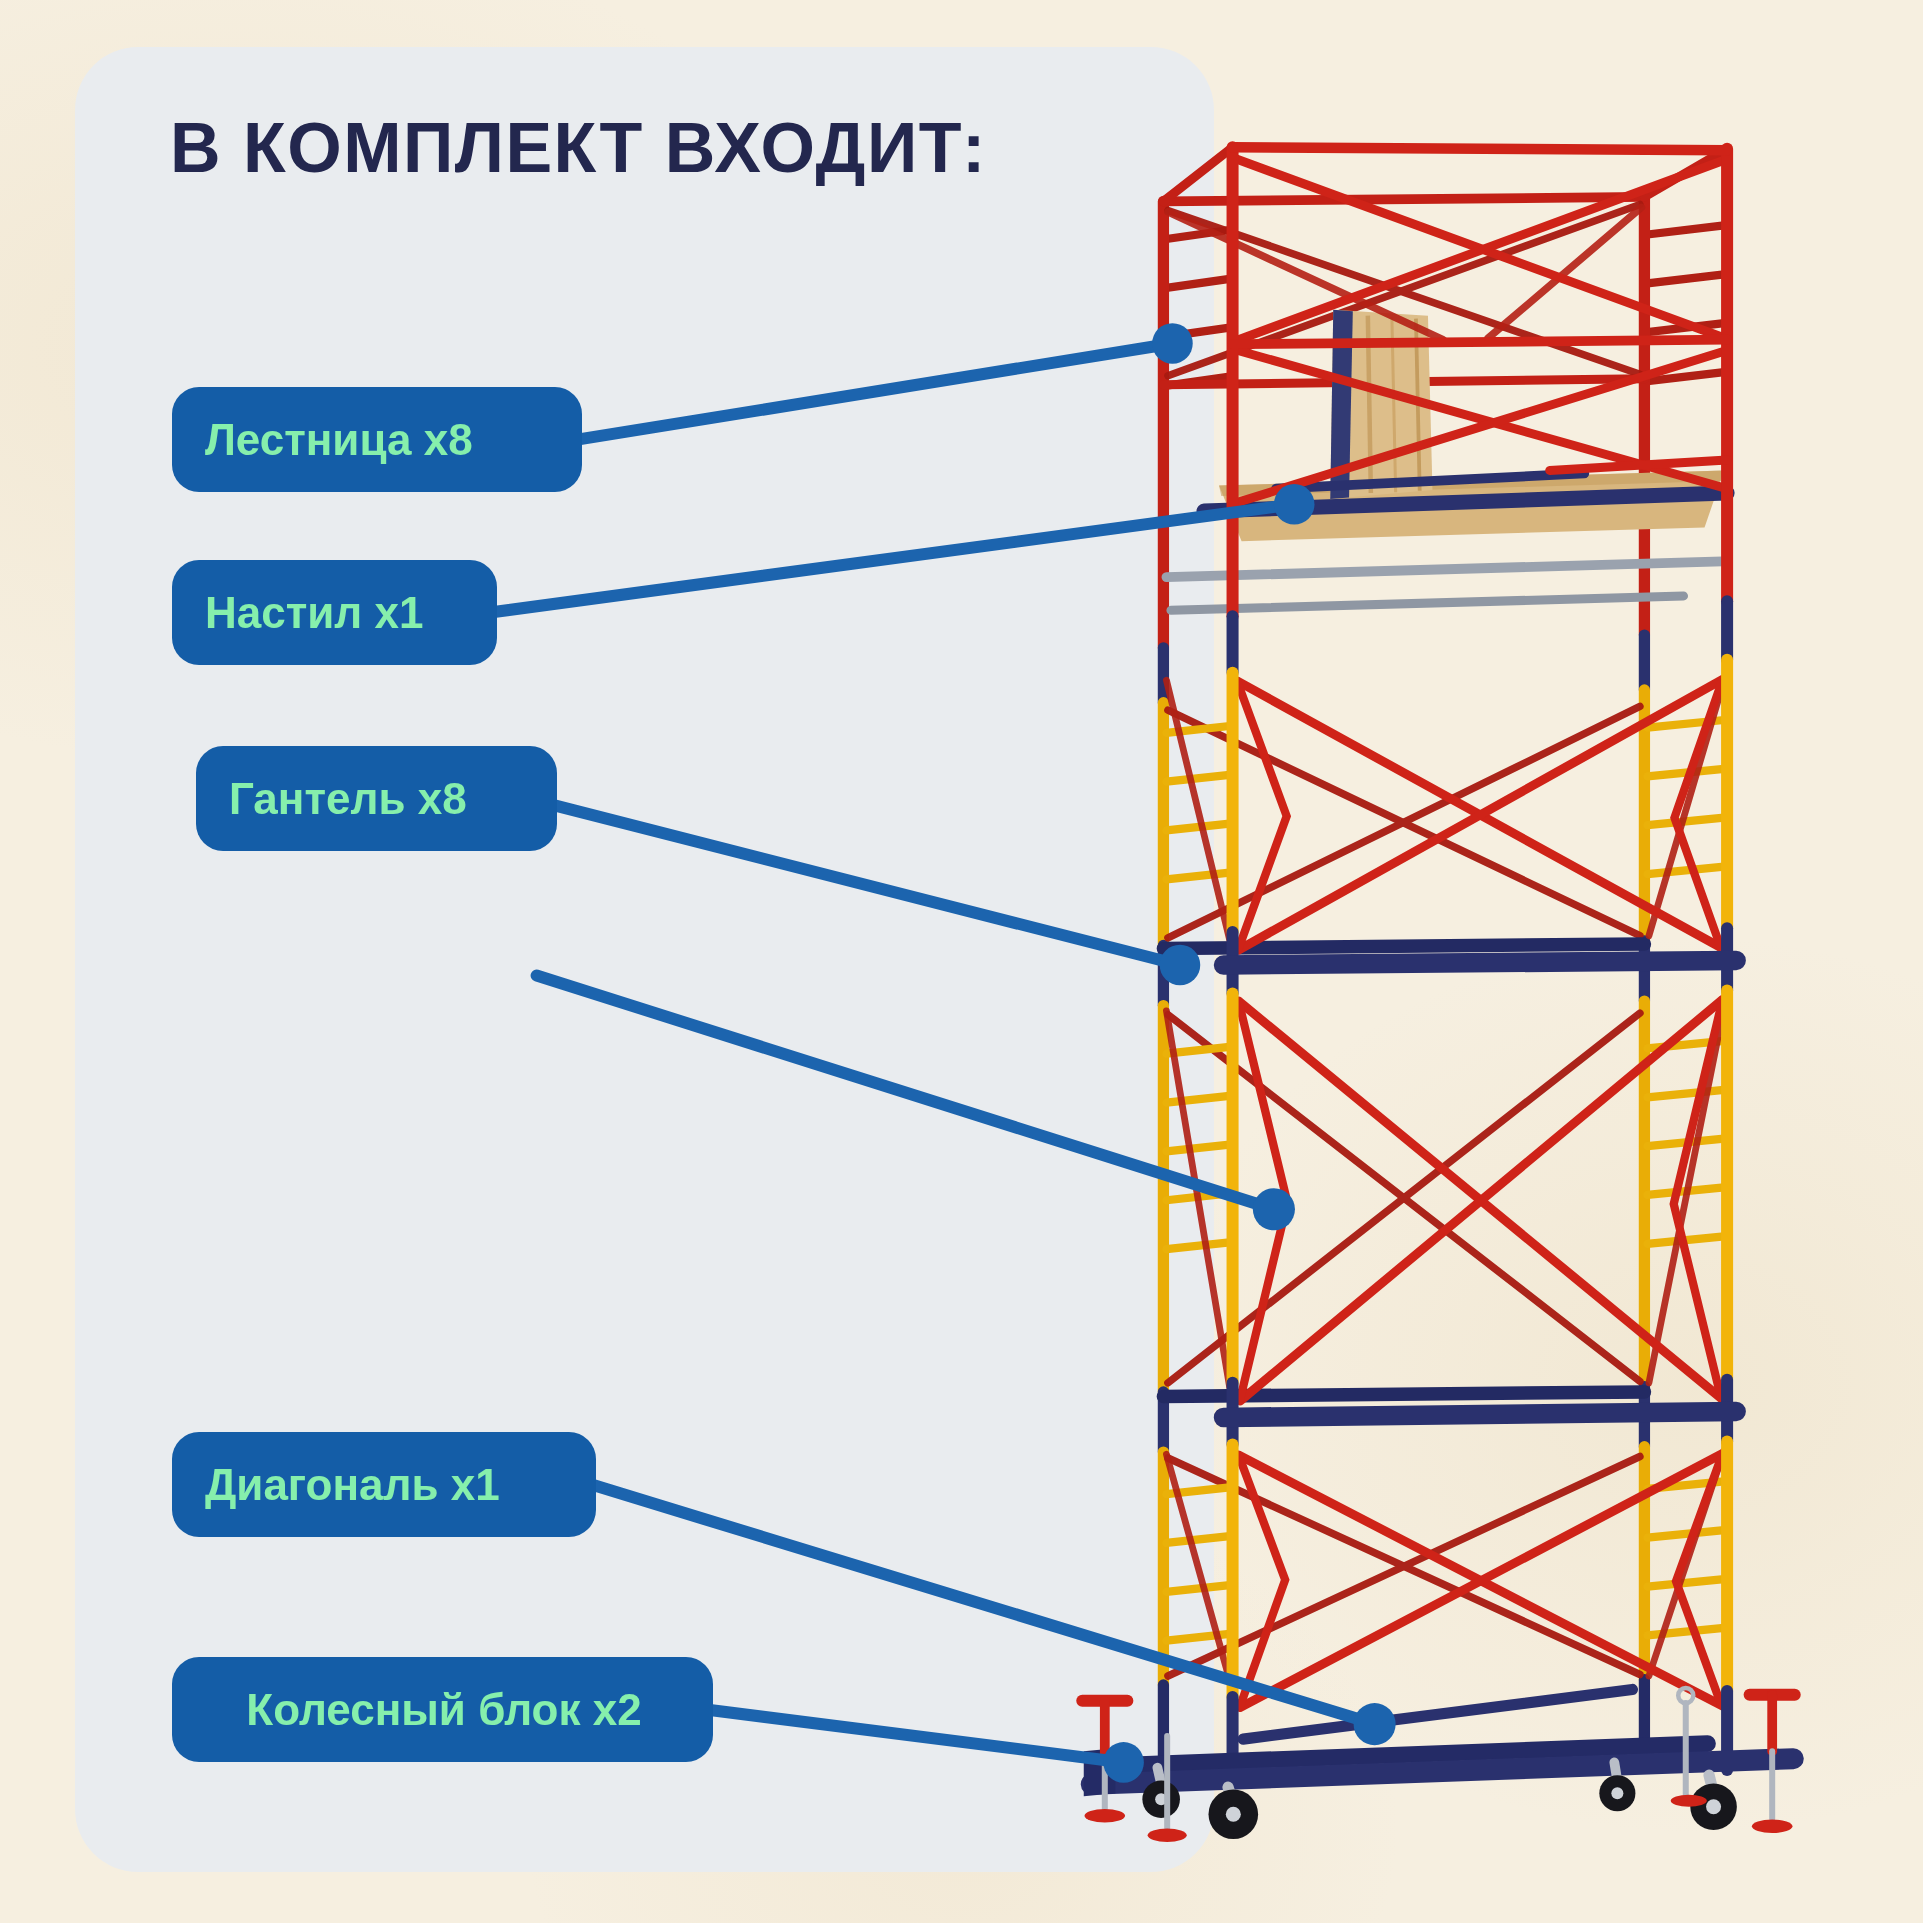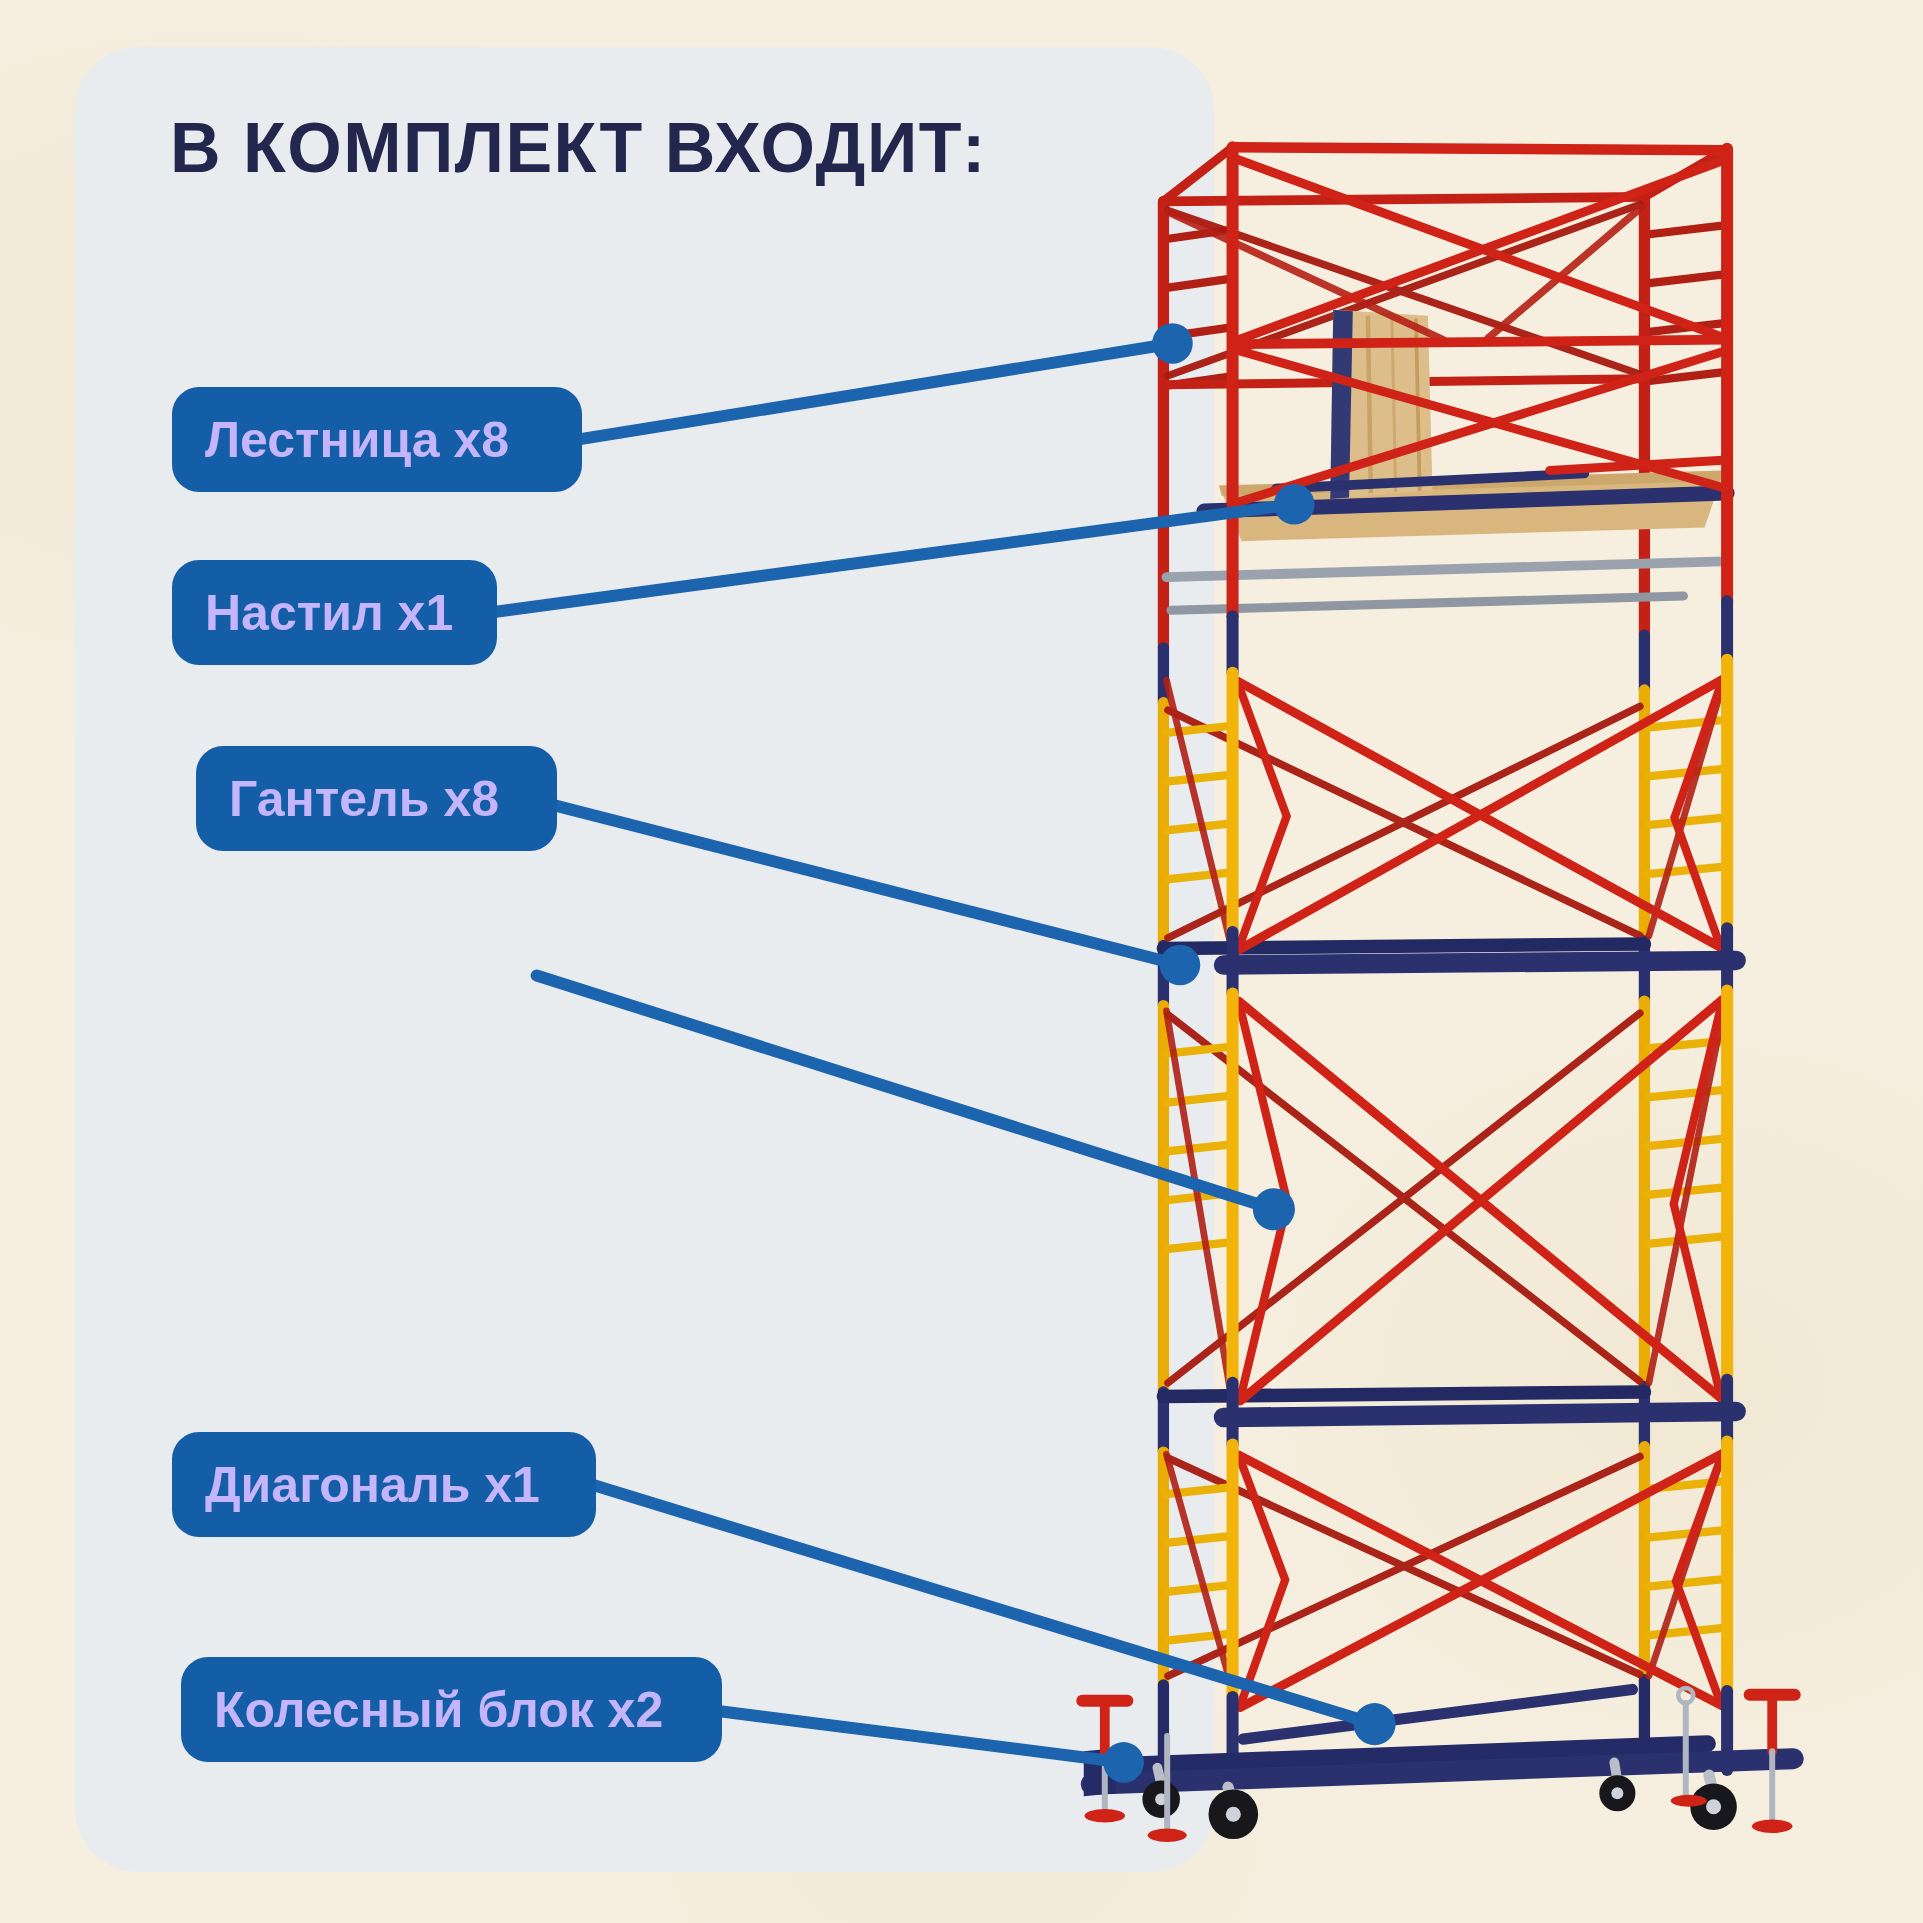--- a/index.html
+++ b/index.html
@@ -16,30 +16,30 @@
     position:absolute;left:75px;top:47px;width:1139px;height:1825px;
     background:#e9ecef;border-radius:63px;
   }
   .title{
     position:absolute;left:170px;top:108px;
     font-size:70px;font-weight:bold;letter-spacing:1.5px;color:#23274e;
     white-space:nowrap;
   }
   .pill{
     position:absolute;height:105px;box-sizing:border-box;
-    background:#145da7;color:#c4b5fd;border-radius:27px;
+    background:#145da7;color:#86efac;border-radius:27px;
     display:flex;align-items:center;padding:0 30px 0 33px;
-    font-size:50px;font-weight:bold;white-space:nowrap;
+    font-size:44px;font-weight:bold;white-space:nowrap;
   }
   .pill-1{left:172px;top:387px;width:410px;}
   .pill-2{left:172px;top:560px;width:325px;}
   .pill-3{left:172px;top:746px;width:361px;margin-left:24px;}
   .pill-4{left:172px;top:923px;width:370px;}
   .pill-5{left:172px;top:1432px;width:424px;}
-  .pill-6{left:181px;top:1657px;width:541px;}
+  .pill-6{left:172px;top:1657px;width:541px;justify-content:center;}
   svg.scene{position:absolute;left:0;top:0;}
 </style>
 </head>
 <body>
 
 <div class="canvas">
 
   <div class="panel"></div>
 
   <div class="title">В КОМПЛЕКТ ВХОДИТ:</div>

